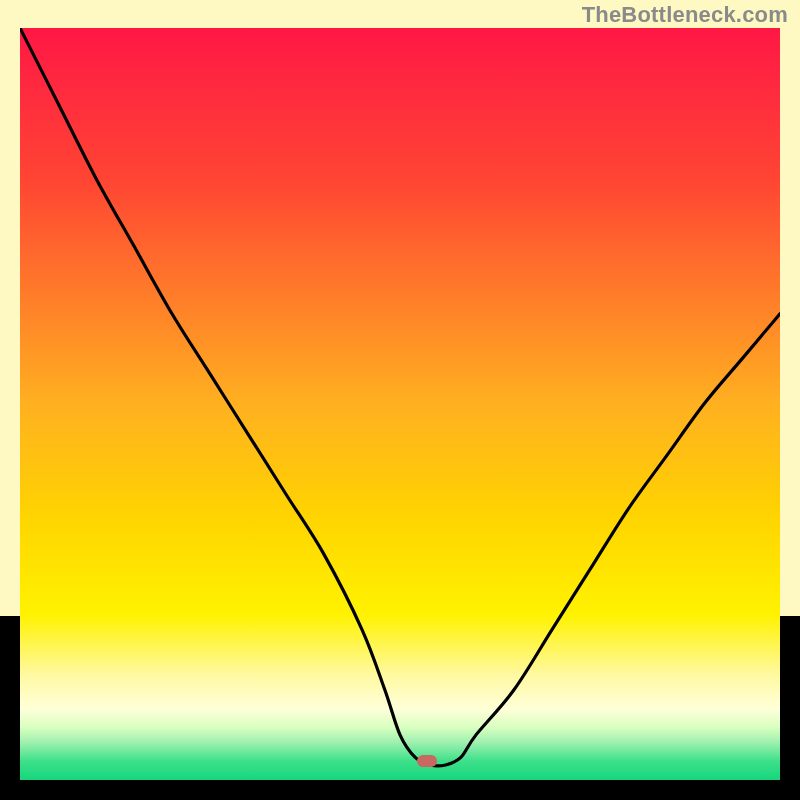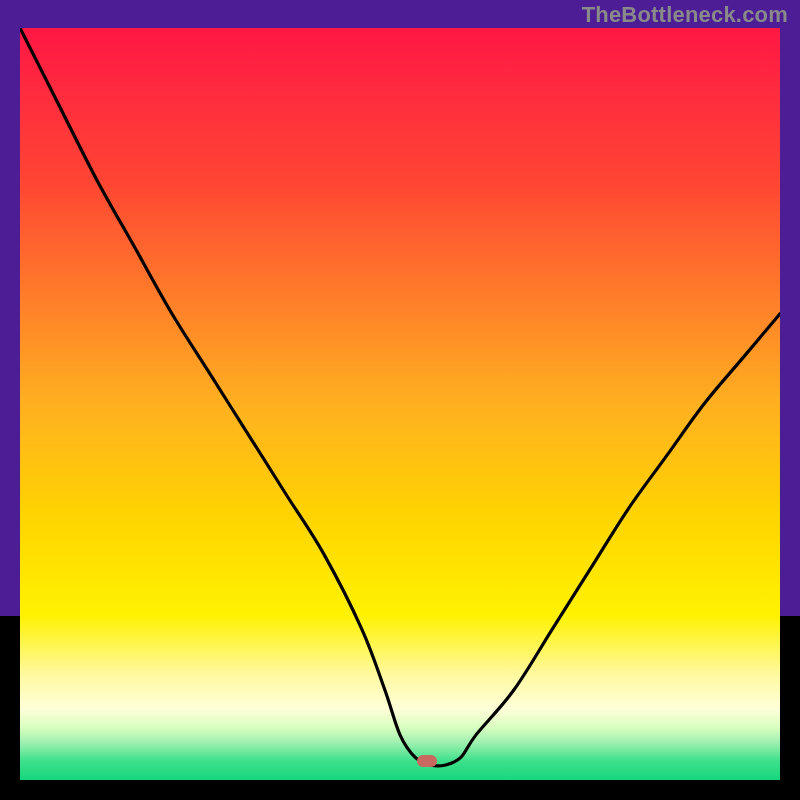--- a/index.html
+++ b/index.html
@@ -7,21 +7,21 @@
     padding: 0;
     width: 800px;
     height: 800px;
     background: #000;
     overflow: hidden;
   }
   .frame {
     position: relative;
     width: 800px;
     height: 616px;
-    background: #4c1d95;
+    background: #fef9c3;
   }
   .watermark {
     position: absolute;
     top: 2px;
     right: 12px;
     font-family: Arial, Helvetica, sans-serif;
     font-size: 22px;
     font-weight: 600;
     color: #8a8a8a;
     letter-spacing: 0.2px;

